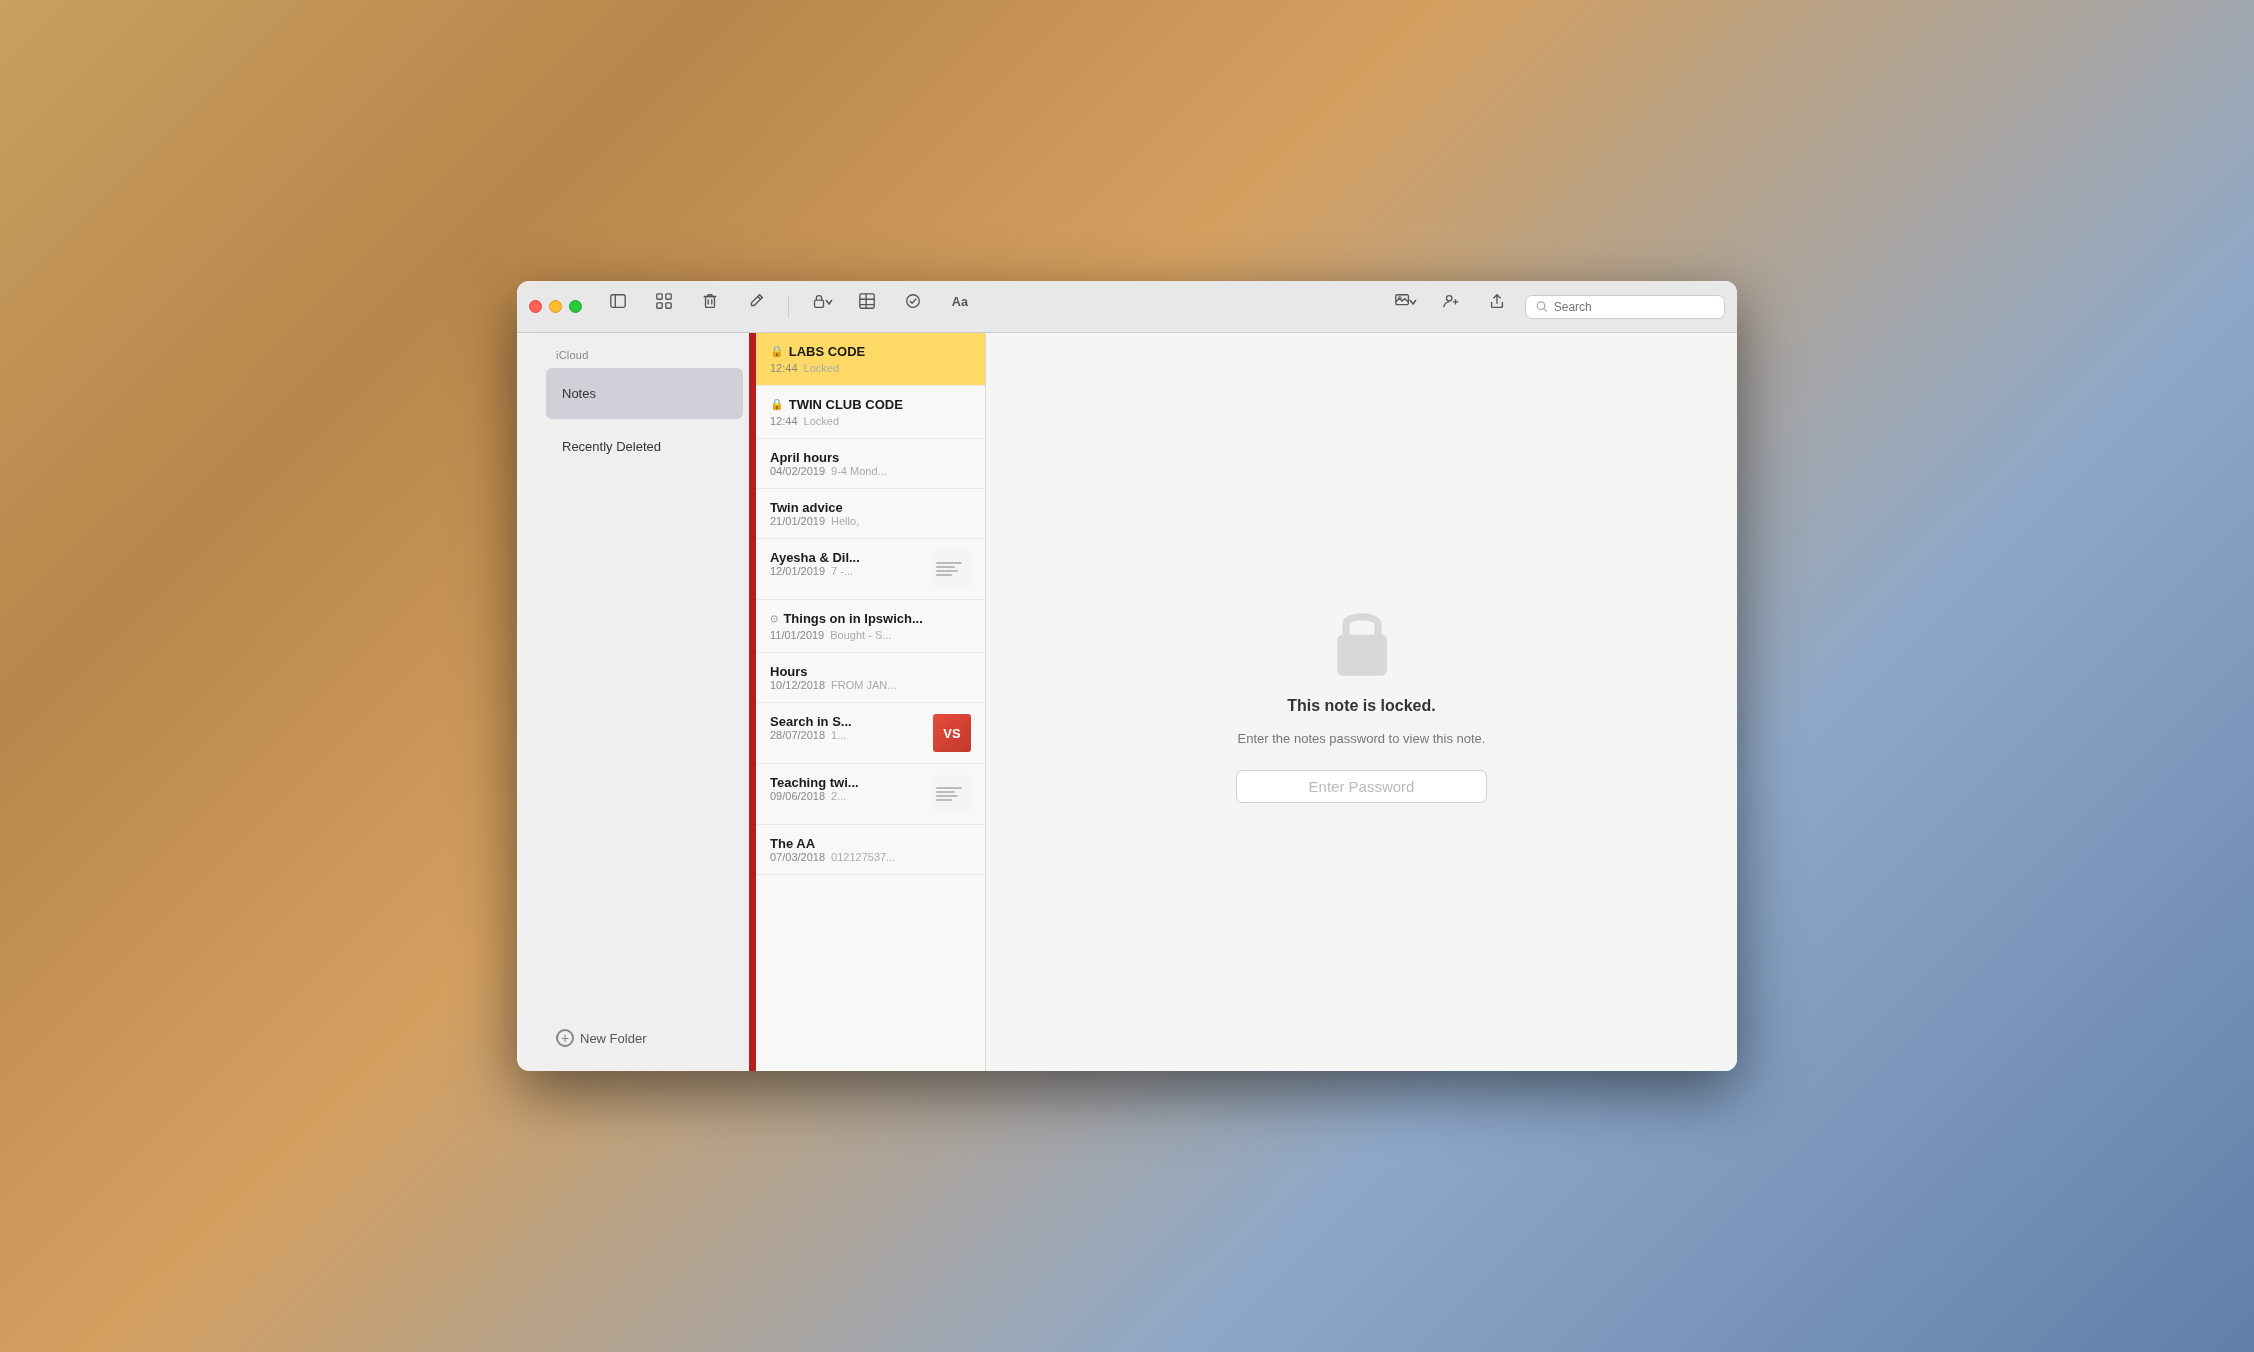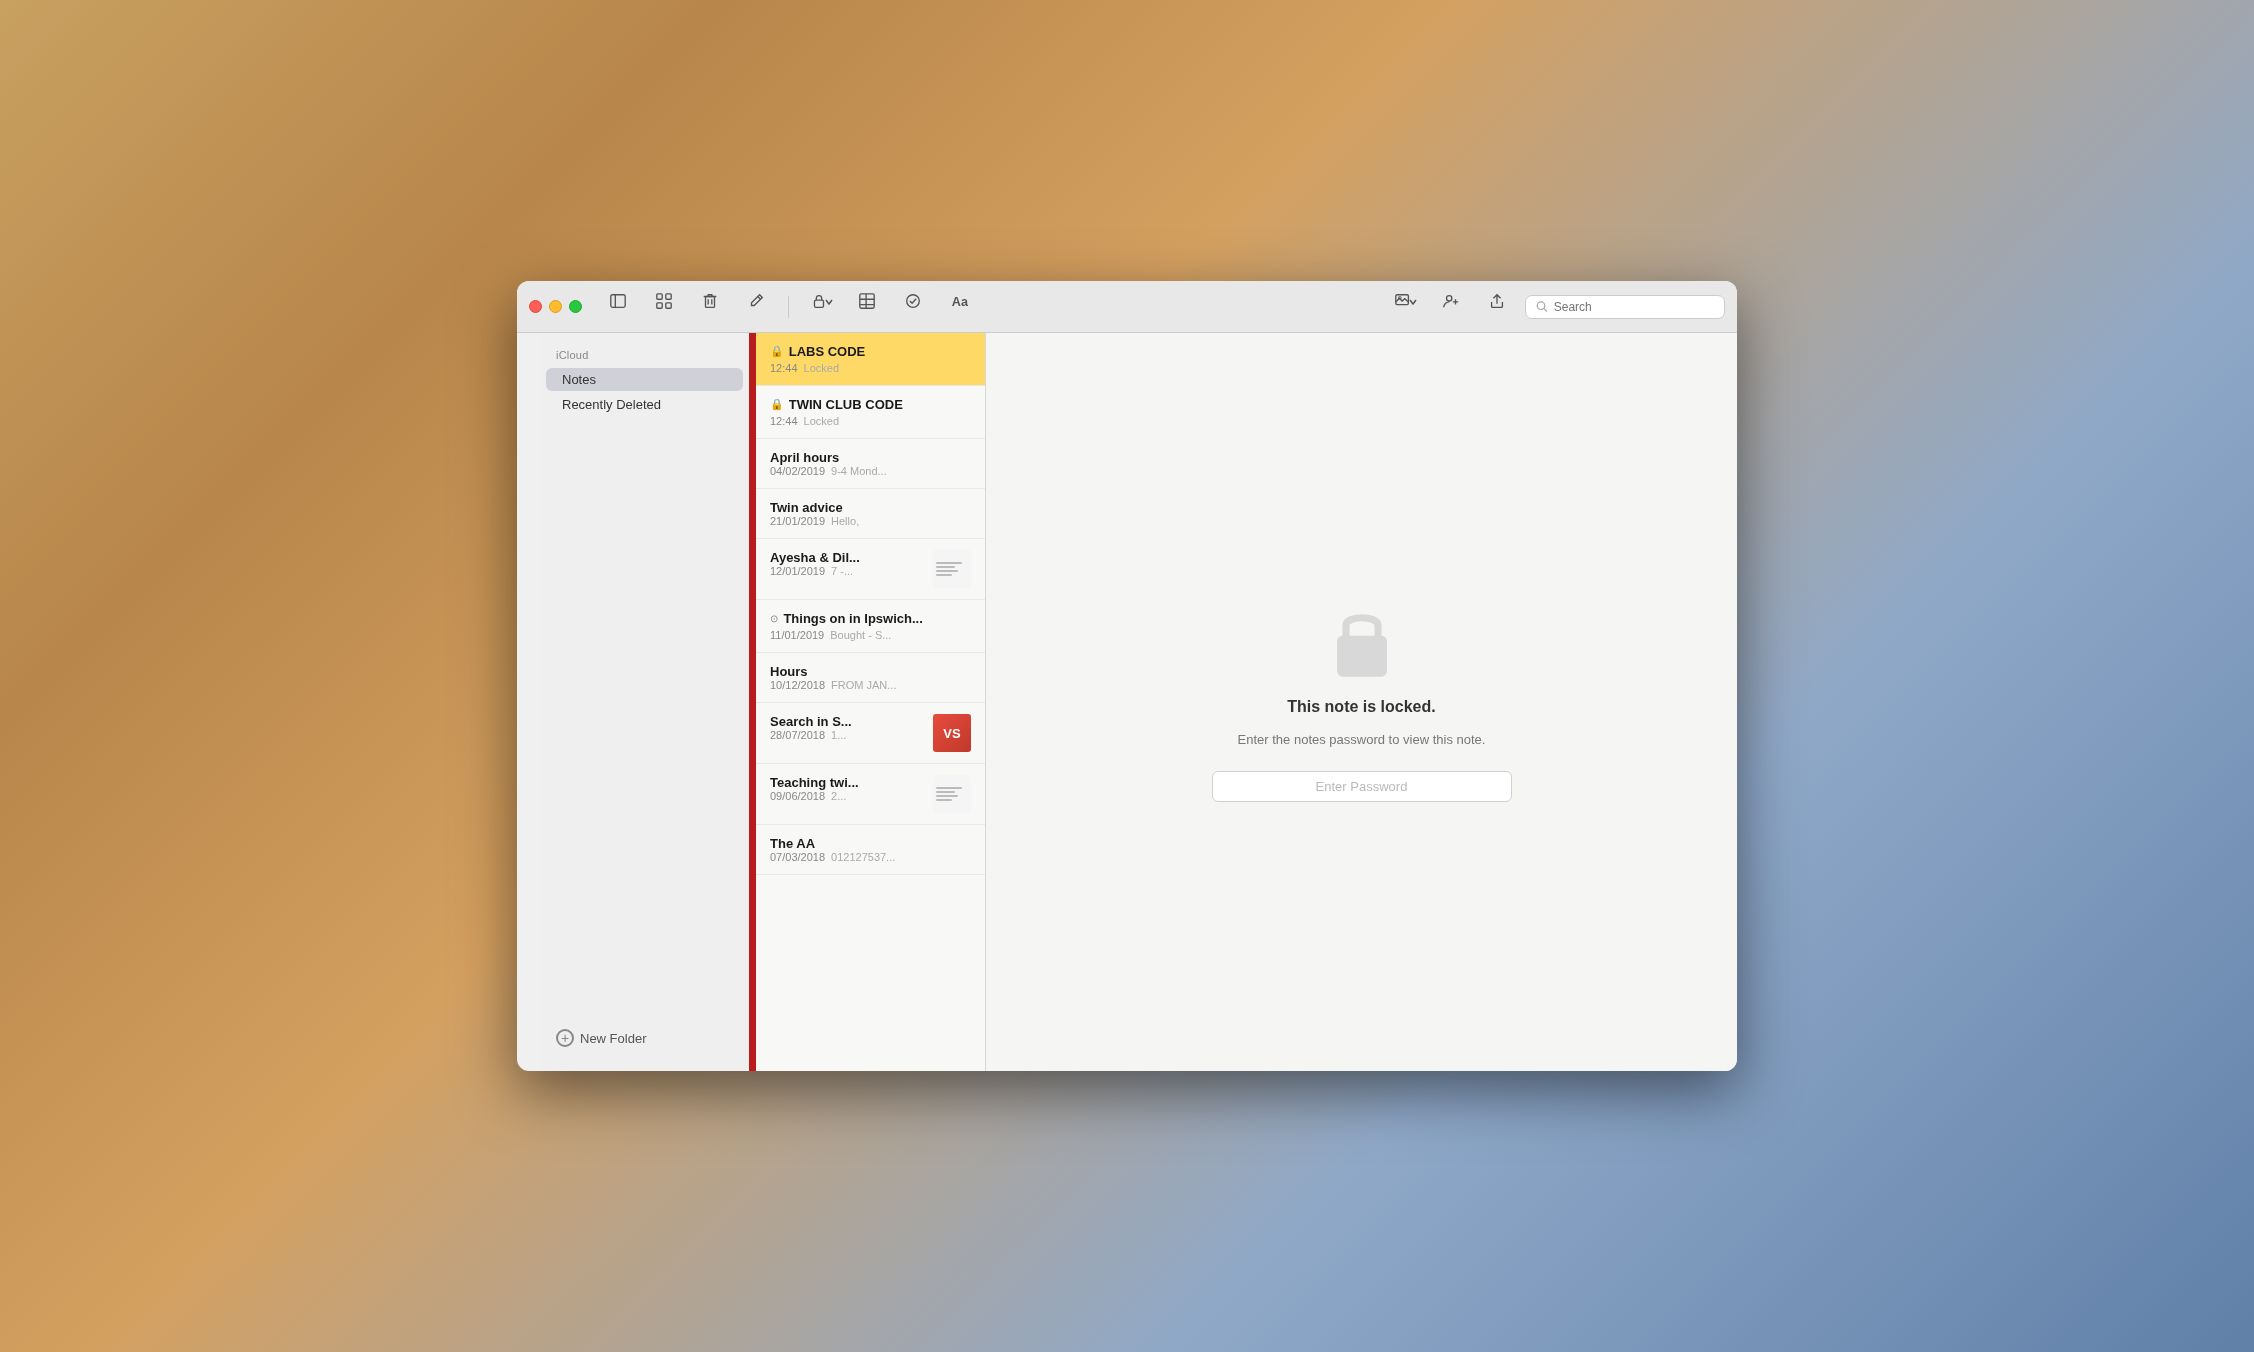--- a/index.html
+++ b/index.html
@@ -116,21 +116,21 @@
 
     .sidebar-section-label {
       font-size: 11px;
       color: #888;
       padding: 4px 16px 6px;
       font-weight: 500;
       letter-spacing: 0.02em;
     }
 
     .sidebar-item {
-      padding: 4px 16px;
+      padding: 18px 16px;
       font-size: 13px;
       color: #333;
       cursor: pointer;
       border-radius: 6px;
       margin: 1px 6px;
     }
     .sidebar-item.active { background: #d0d0d8; font-weight: 500; }
 
     .sidebar-footer {
       margin-top: auto;
@@ -290,26 +290,26 @@
       font-size: 13px;
       color: #777;
       text-align: center;
     }
 
     .password-input-wrapper {
       margin-top: 8px;
     }
 
     .password-input {
-      width: 300px;
+      width: 251px;
       padding: 7px 14px;
       border: 1px solid #d0d0d0;
       border-radius: 6px;
       background: #ffffff;
-      font-size: 13px;
+      font-size: 15px;
       color: #999;
       text-align: center;
       outline: none;
     }
 
     .password-input::placeholder { color: #bbb; }
 
     
     .toolbar-icon-svg {
       width: 18px;

